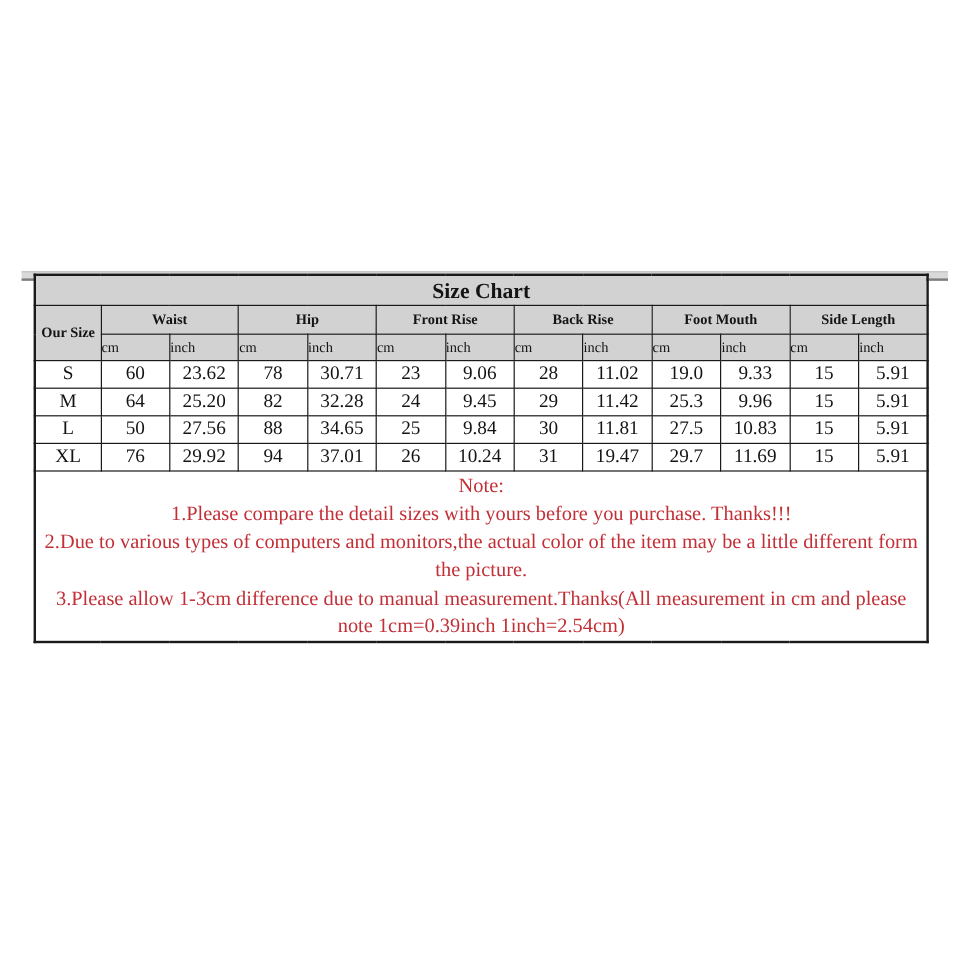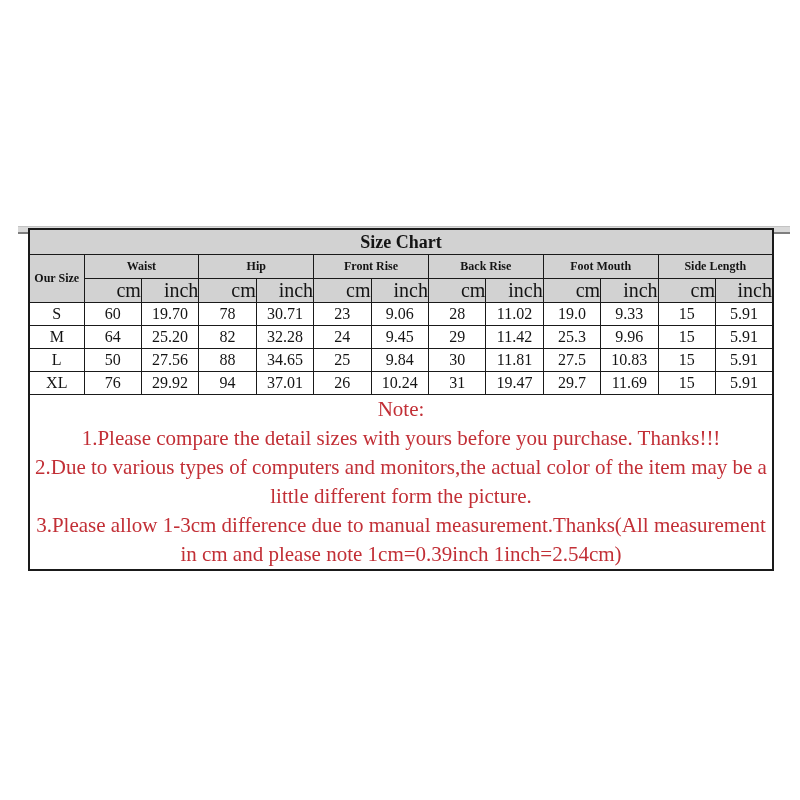--- a/index.html
+++ b/index.html
@@ -56,38 +56,38 @@
     background: var(--header-bg, #d2d2d2);
     font-size: 17px;
     font-weight: bold;
     text-align: center;
     vertical-align: middle;
     line-height: 1.25;
   }
   .sub-row th {
     height: 21px;
     background: var(--header-bg, #d2d2d2);
-    font-size: 20px;
+    font-size: 12px;
     font-weight: normal;
-    text-align: right;
+    text-align: left;
     padding-left: 3px;
     vertical-align: middle;
   }
   tbody td.data-cell, tbody td.size-cell {
     height: 22px;
     font-size: 16px;
     text-align: center;
     vertical-align: middle;
     background: #ffffff;
   }
   .note-cell {
     background: #ffffff;
     color: var(--note-color, #c22f36);
     text-align: center;
-    font-size: 21px;
+    font-size: 17px;
     line-height: 1.38;
     padding: 3px 5px 6px 5px;
     vertical-align: top;
   }
 </style>
 </head>
 <body style="background: rgb(255, 255, 255);">
 
 <div class="canvas">
 
@@ -134,21 +134,21 @@
         <th>cm</th>
         <th>inch</th>
         <th>cm</th>
         <th>inch</th>
       </tr>
     </thead>
     <tbody>
       <tr>
         <td class="size-cell">S</td>
         <td class="data-cell">60</td>
-        <td class="data-cell">19.70</td>
+        <td class="data-cell">23.62</td>
         <td class="data-cell">78</td>
         <td class="data-cell">30.71</td>
         <td class="data-cell">23</td>
         <td class="data-cell">9.06</td>
         <td class="data-cell">28</td>
         <td class="data-cell">11.02</td>
         <td class="data-cell">19.0</td>
         <td class="data-cell">9.33</td>
         <td class="data-cell">15</td>
         <td class="data-cell">5.91</td>

